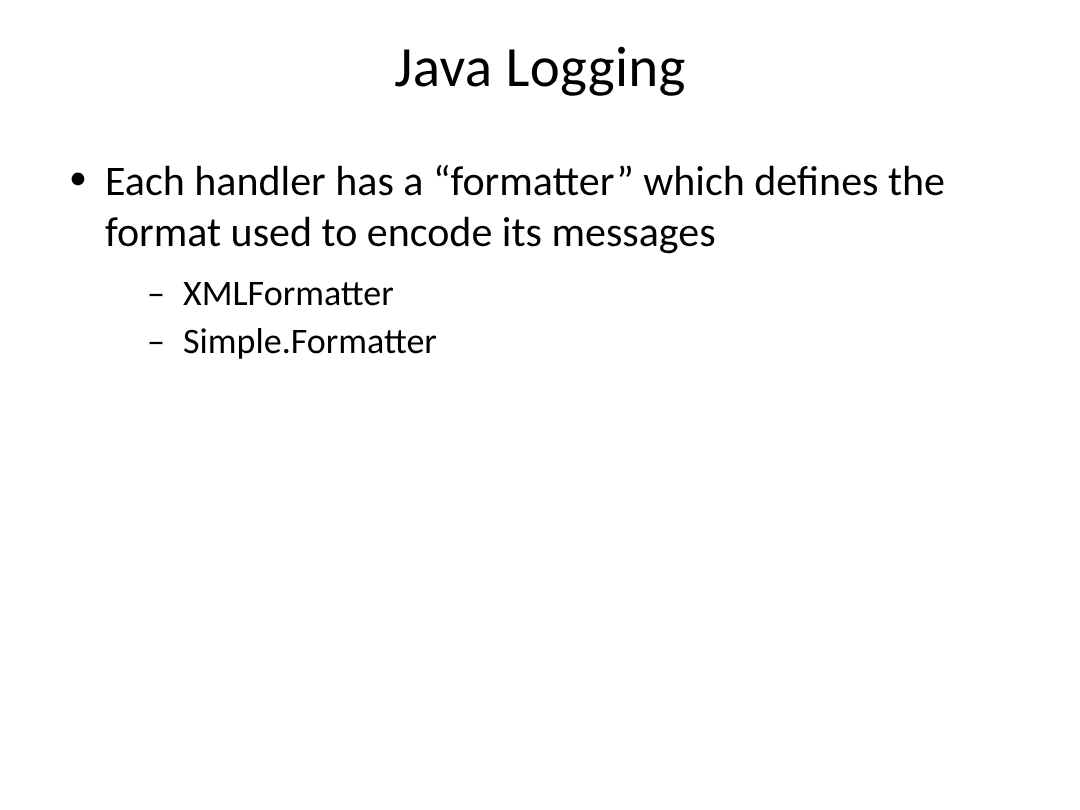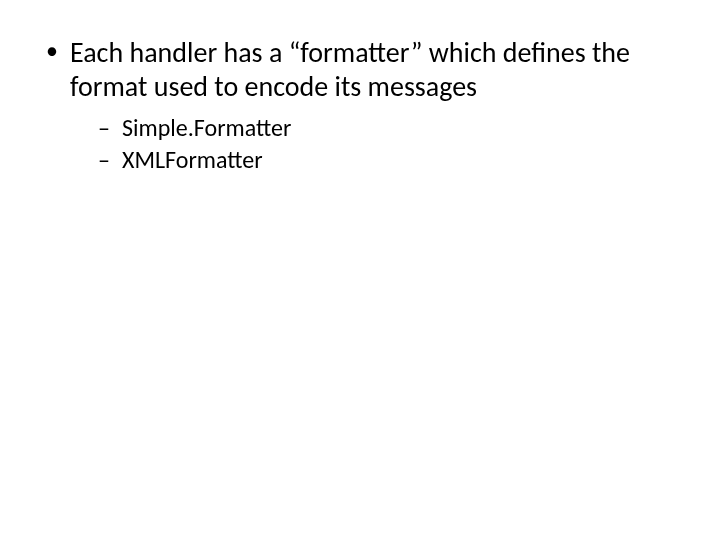--- a/index.html
+++ b/index.html
@@ -62,28 +62,29 @@
     position: absolute;
     left: 0;
     top: 0;
     font-size: 24px;
   }
 </style>
 </head>
 <body>
 
 <div class="slide">
+  <div class="title">Java Logging</div>
   <div class="body">
     <ul class="level1">
       <li>
         <span>Each handler has a “formatter” which defines the format used to encode its messages</span>
         <ul class="level2">
           <li>
-            <span>Simple.Formatter</span>
+            <span>XMLFormatter</span>
           </li>
           <li>
-            <span>XMLFormatter</span>
+            <span>Simple.Formatter</span>
           </li>
         </ul>
       </li>
     </ul>
   </div>
 </div>
 
 </body></html>

